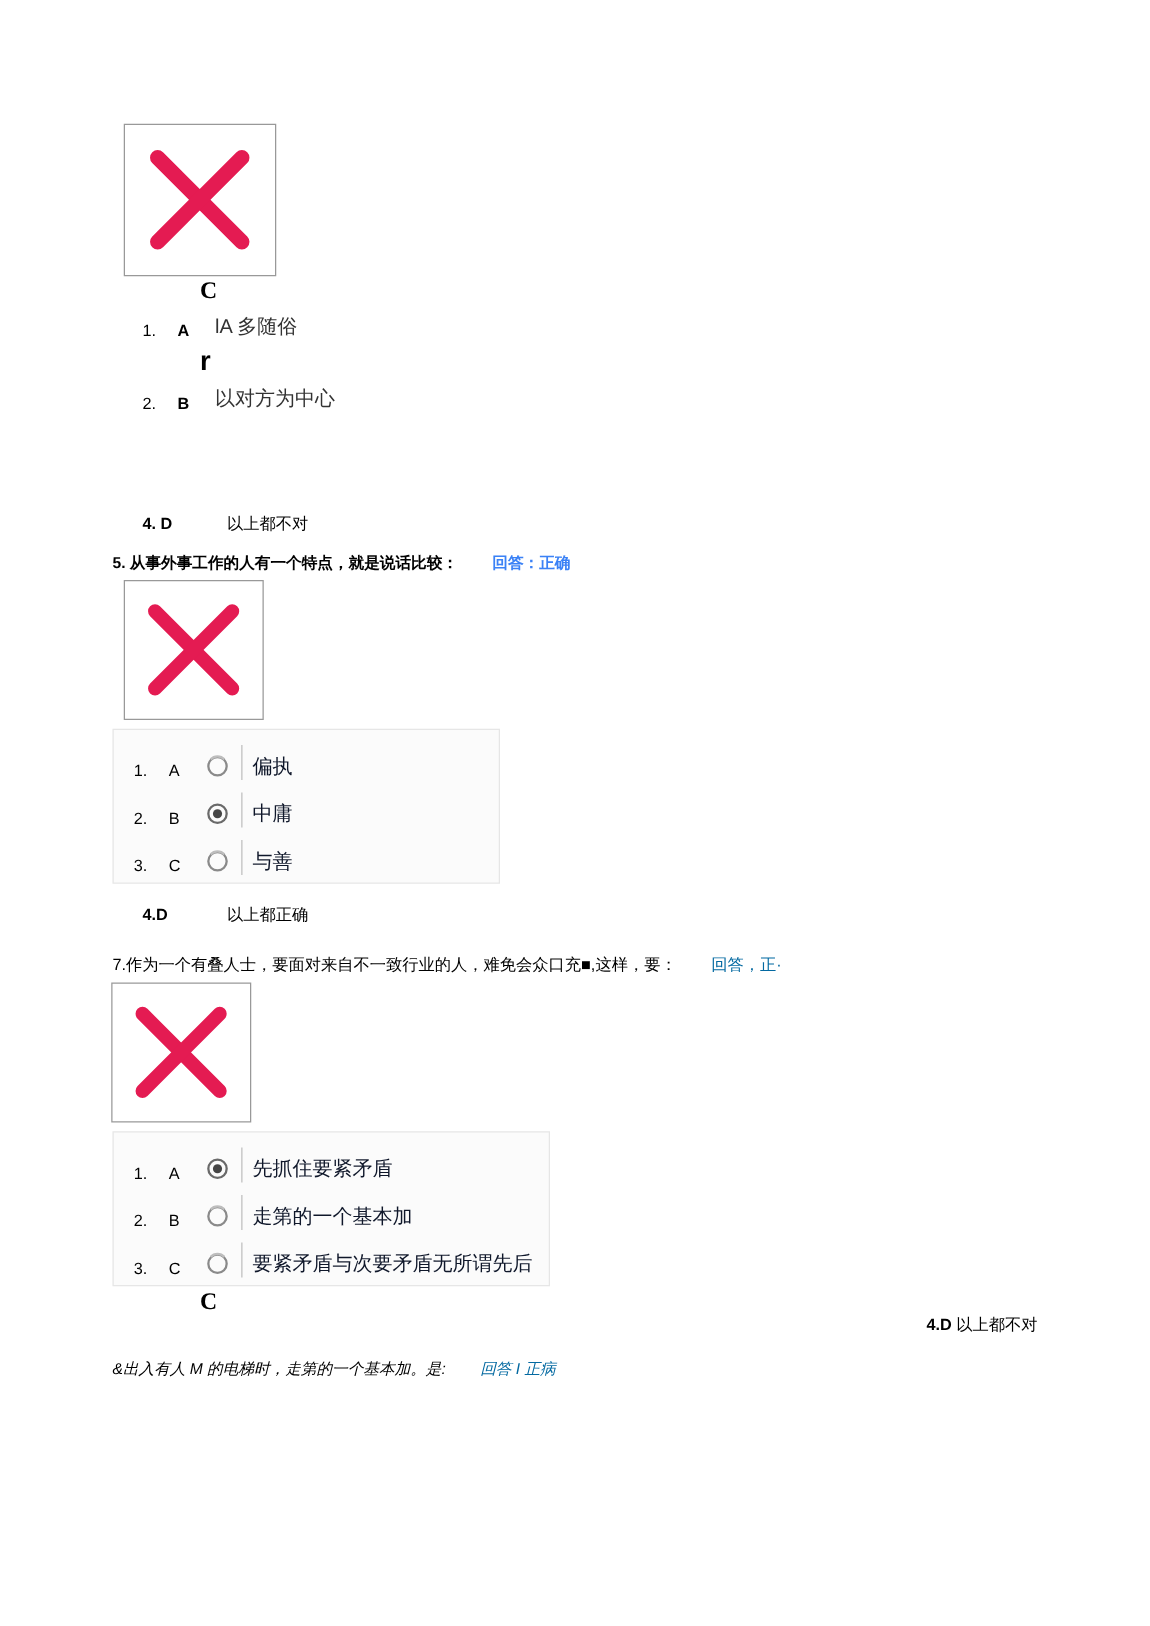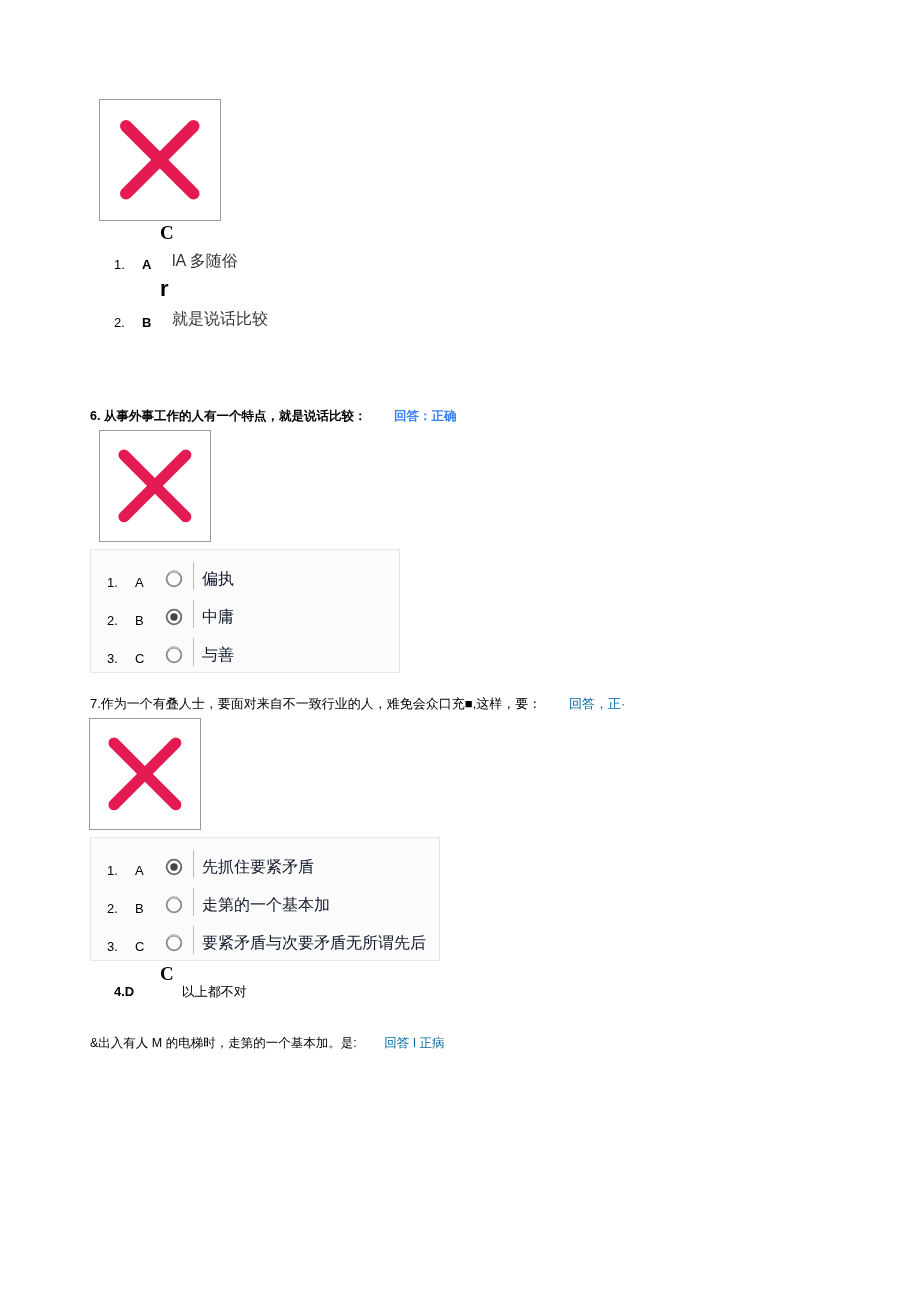--- a/index.html
+++ b/index.html
@@ -132,30 +132,34 @@
       <span class="let">A</span>
       <span class="txt">lA 多随俗</span>
     </div>
 
     <div class="opt-row" style="position:relative;margin-top:10px;">
       <span class="r-glyph">r</span>
     </div>
     <div class="opt-row" style="margin-top:-28px;">
       <span class="num">2.</span>
       <span class="let">B</span>
-      <span class="txt">就是说话比较</span>
+      <span class="txt">以对方为中心</span>
     </div>
 
     <div class="spacer"></div>
 
+    <div class="plain4d">
+      <span class="dd">4. D</span>
+      <span class="txt">以上都不对</span>
+    </div>
   </div>
 
   <div>
     <div class="stem">
-      <span>6. 从事外事工作的人有一个特点，就是说话比较：</span>
+      <span>5. 从事外事工作的人有一个特点，就是说话比较：</span>
       <span class="ans">回答：正确</span>
     </div>
 
     <div class="xbox">
       <svg viewBox="0 0 100 100">
         <line x1="14" y1="14" x2="86" y2="86" stroke="#e41b52" stroke-width="13" stroke-linecap="round"></line>
         <line x1="86" y1="14" x2="14" y2="86" stroke="#e41b52" stroke-width="13" stroke-linecap="round"></line>
       </svg>
     </div>
 
@@ -191,20 +195,24 @@
           <svg viewBox="0 0 24 24">
               <circle cx="12" cy="12" r="8" fill="none" stroke="#8a8a8a" stroke-width="2"></circle>
               <path d="M6 6 A8 8 0 0 1 18 6" fill="none" stroke="#bdbdbd" stroke-width="2"></path>
             </svg>
         </span>
         <span class="vline"></span>
         <span class="txt gray">与善</span>
       </div>
     </div>
 
+    <div class="plain4d">
+      <span class="dd">4.D</span>
+      <span class="txt">以上都正确</span>
+    </div>
   </div>
 
   <div style="margin-top:22px;">
     <div class="stem normal">
       <span>7.作为一个有叠人士，要面对来自不一致行业的人，难免会众口充■,这样，要：</span>
       <span class="ans normal">回答，正·</span>
     </div>
 
     <div class="xbox" style="margin-left:0;">
       <svg viewBox="0 0 100 100">
@@ -248,26 +256,26 @@
             </svg>
         </span>
         <span class="vline"></span>
         <span class="txt gray">要紧矛盾与次要矛盾无所谓先后</span>
       </div>
     </div>
 
     <div class="opt-row" style="position:relative;">
       <span class="big-c">C</span>
     </div>
-    <div class="plain4d" style="margin-top:-24px;">
+    <div class="plain4d" style="margin-top:-24px;text-align:right;">
       <span class="dd">4.D</span>
       <span class="txt">以上都不对</span>
     </div>
   </div>
 
-  <div style="margin-top:34px;">
+  <div style="margin-top:18px;font-style:italic;">
     <div class="stem normal" style="font-size:12.5px;">
       <span>&amp;出入有人 M 的电梯时，走第的一个基本加。是:</span>
       <span class="ans normal">回答 I 正病</span>
     </div>
   </div>
 
 </div>
 
 </body></html>

